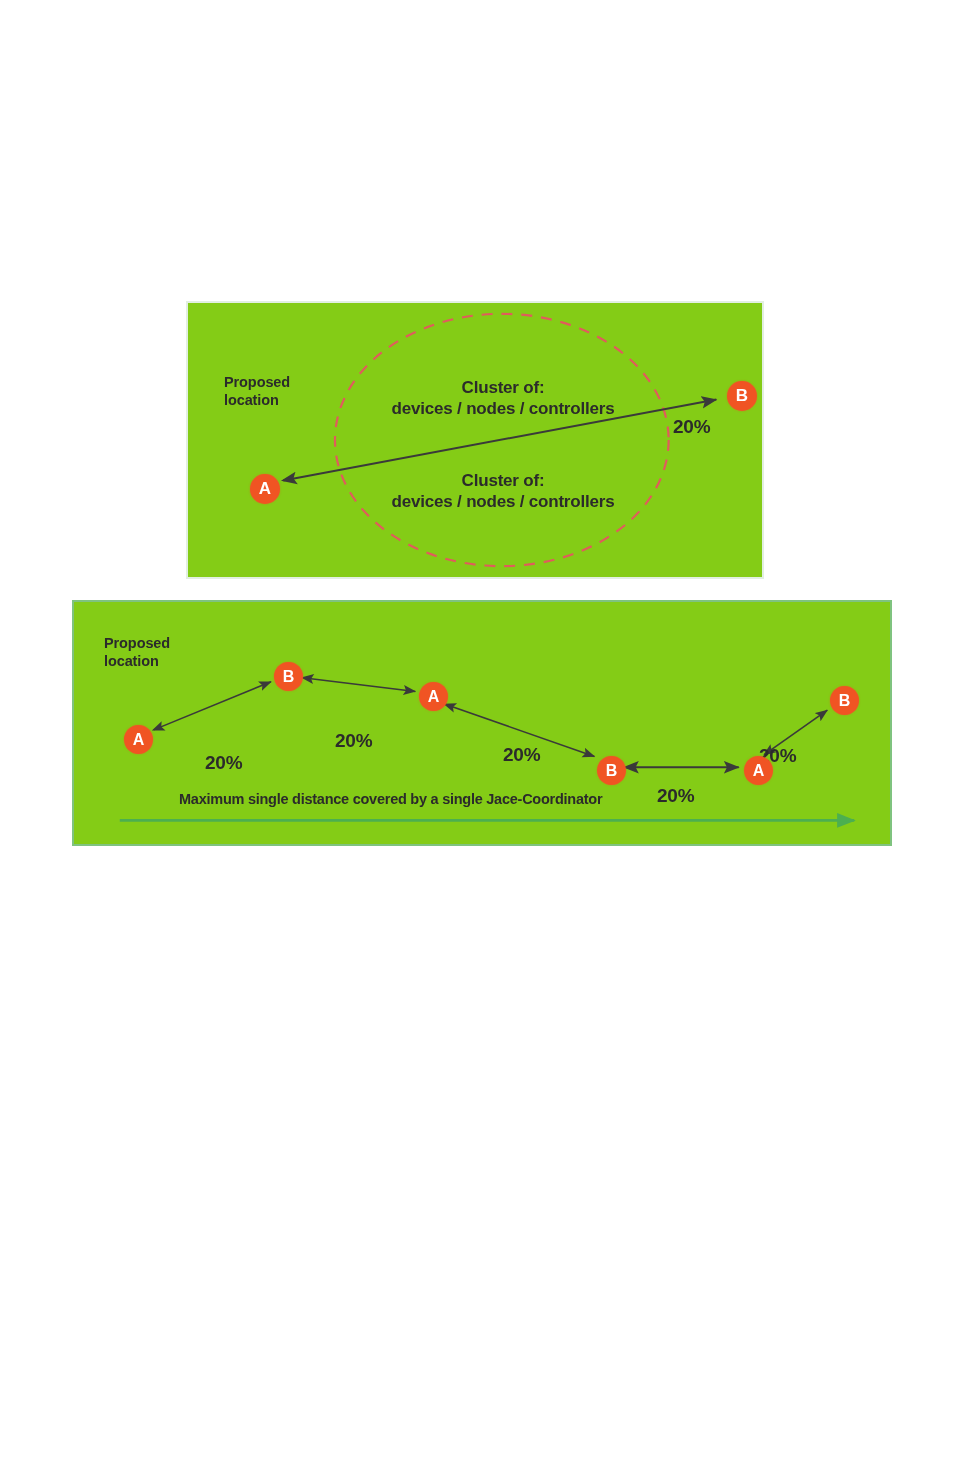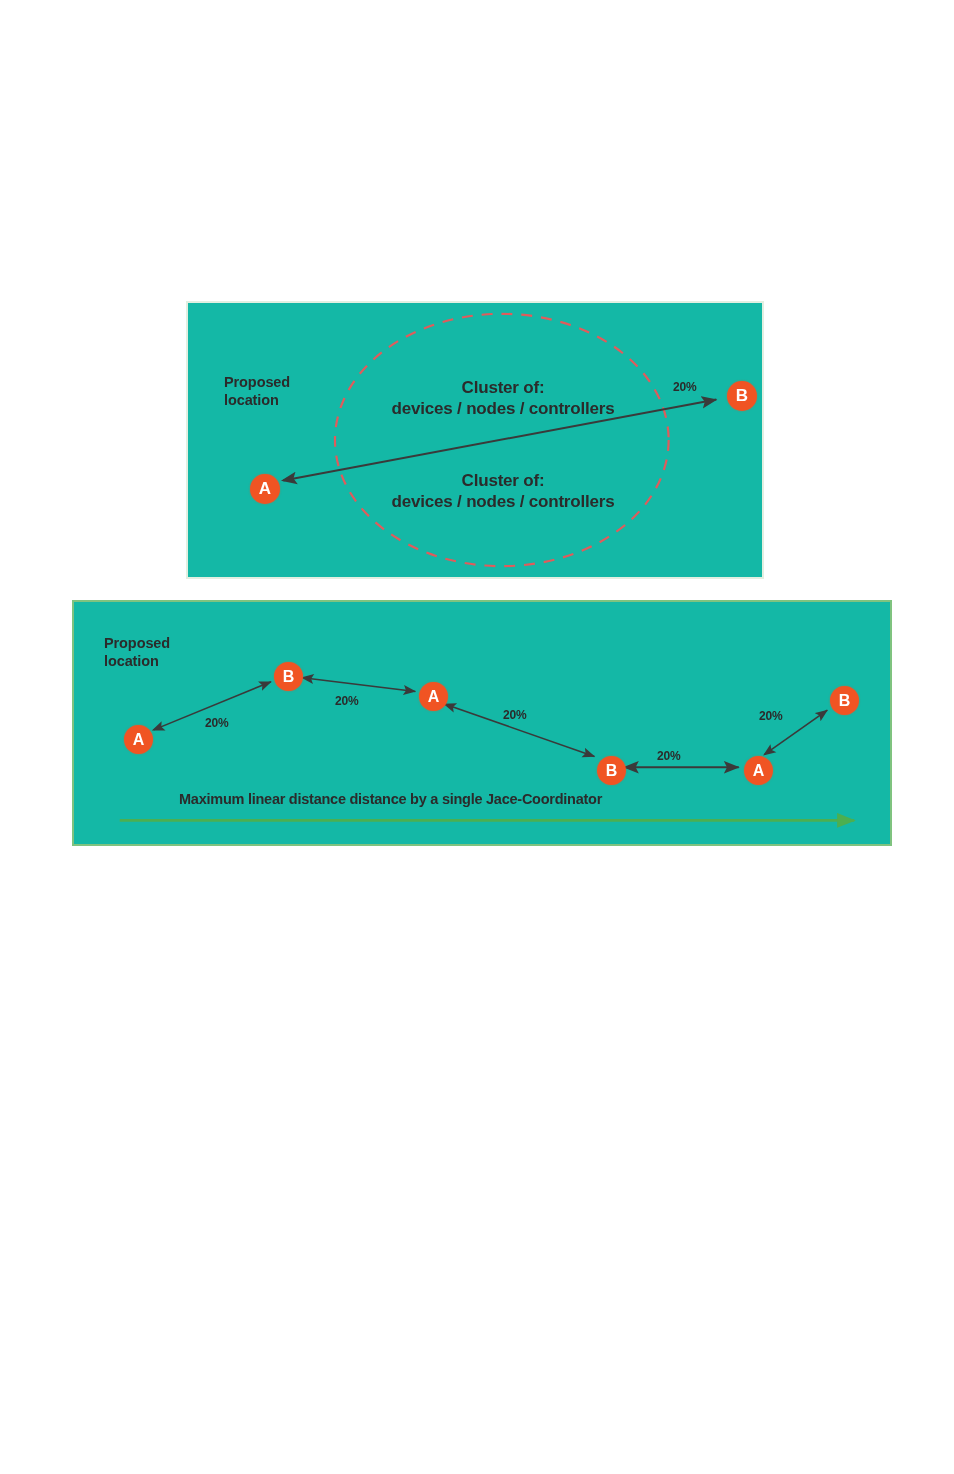--- a/index.html
+++ b/index.html
@@ -11,21 +11,21 @@
     width: 954px;
     height: 1474px;
     position: relative;
     font-family: "Liberation Sans", sans-serif;
     overflow: hidden;
   }
 
   
   .panel {
     position: absolute;
-    background: #14b8a6;
+    background: #84cc16;
     box-sizing: border-box;
   }
   #panel-cluster {
     left: 186px;
     top: 301px;
     width: 578px;
     height: 278px;
     border: 2px solid #e2efe1;
   }
   #panel-linear {
@@ -58,22 +58,23 @@
   .proposed {
     font-size: 14.5px;
     letter-spacing: -0.1px;
   }
   .cluster-label {
     font-size: 17px;
     text-align: center;
     letter-spacing: -0.2px;
   }
   .pct {
-    font-size: 12px;
+    font-size: 19px;
     letter-spacing: -0.2px;
+    margin-top: 35px;
   }
   .caption {
     font-size: 14.5px;
     letter-spacing: -0.25px;
   }
 
   
   .node {
     position: absolute;
     width: 30px;
@@ -156,21 +157,21 @@
 
   <div class="txt proposed" style="left:30px; top:32px;">Proposed
 location</div>
 
   <div class="txt pct" style="left:131px; top:114px;">20%</div>
   <div class="txt pct" style="left:261px; top:92px;">20%</div>
   <div class="txt pct" style="left:429px; top:106px;">20%</div>
   <div class="txt pct" style="left:583px; top:147px;">20%</div>
   <div class="txt pct" style="left:685px; top:107px;">20%</div>
 
-  <div class="txt caption" style="left:105px; top:188px;">Maximum linear distance distance by a single Jace-Coordinator</div>
+  <div class="txt caption" style="left:105px; top:188px;">Maximum single distance covered by a single Jace-Coordinator</div>
 
   <div class="node sm" style="left:50px; top:123px;">A</div>
   <div class="node sm" style="left:200px; top:60px;">B</div>
   <div class="node sm" style="left:345px; top:80px;">A</div>
   <div class="node sm" style="left:523px; top:154px;">B</div>
   <div class="node sm" style="left:670px; top:154px;">A</div>
   <div class="node sm" style="left:756px; top:84px;">B</div>
 </div>
 
 </body></html>

